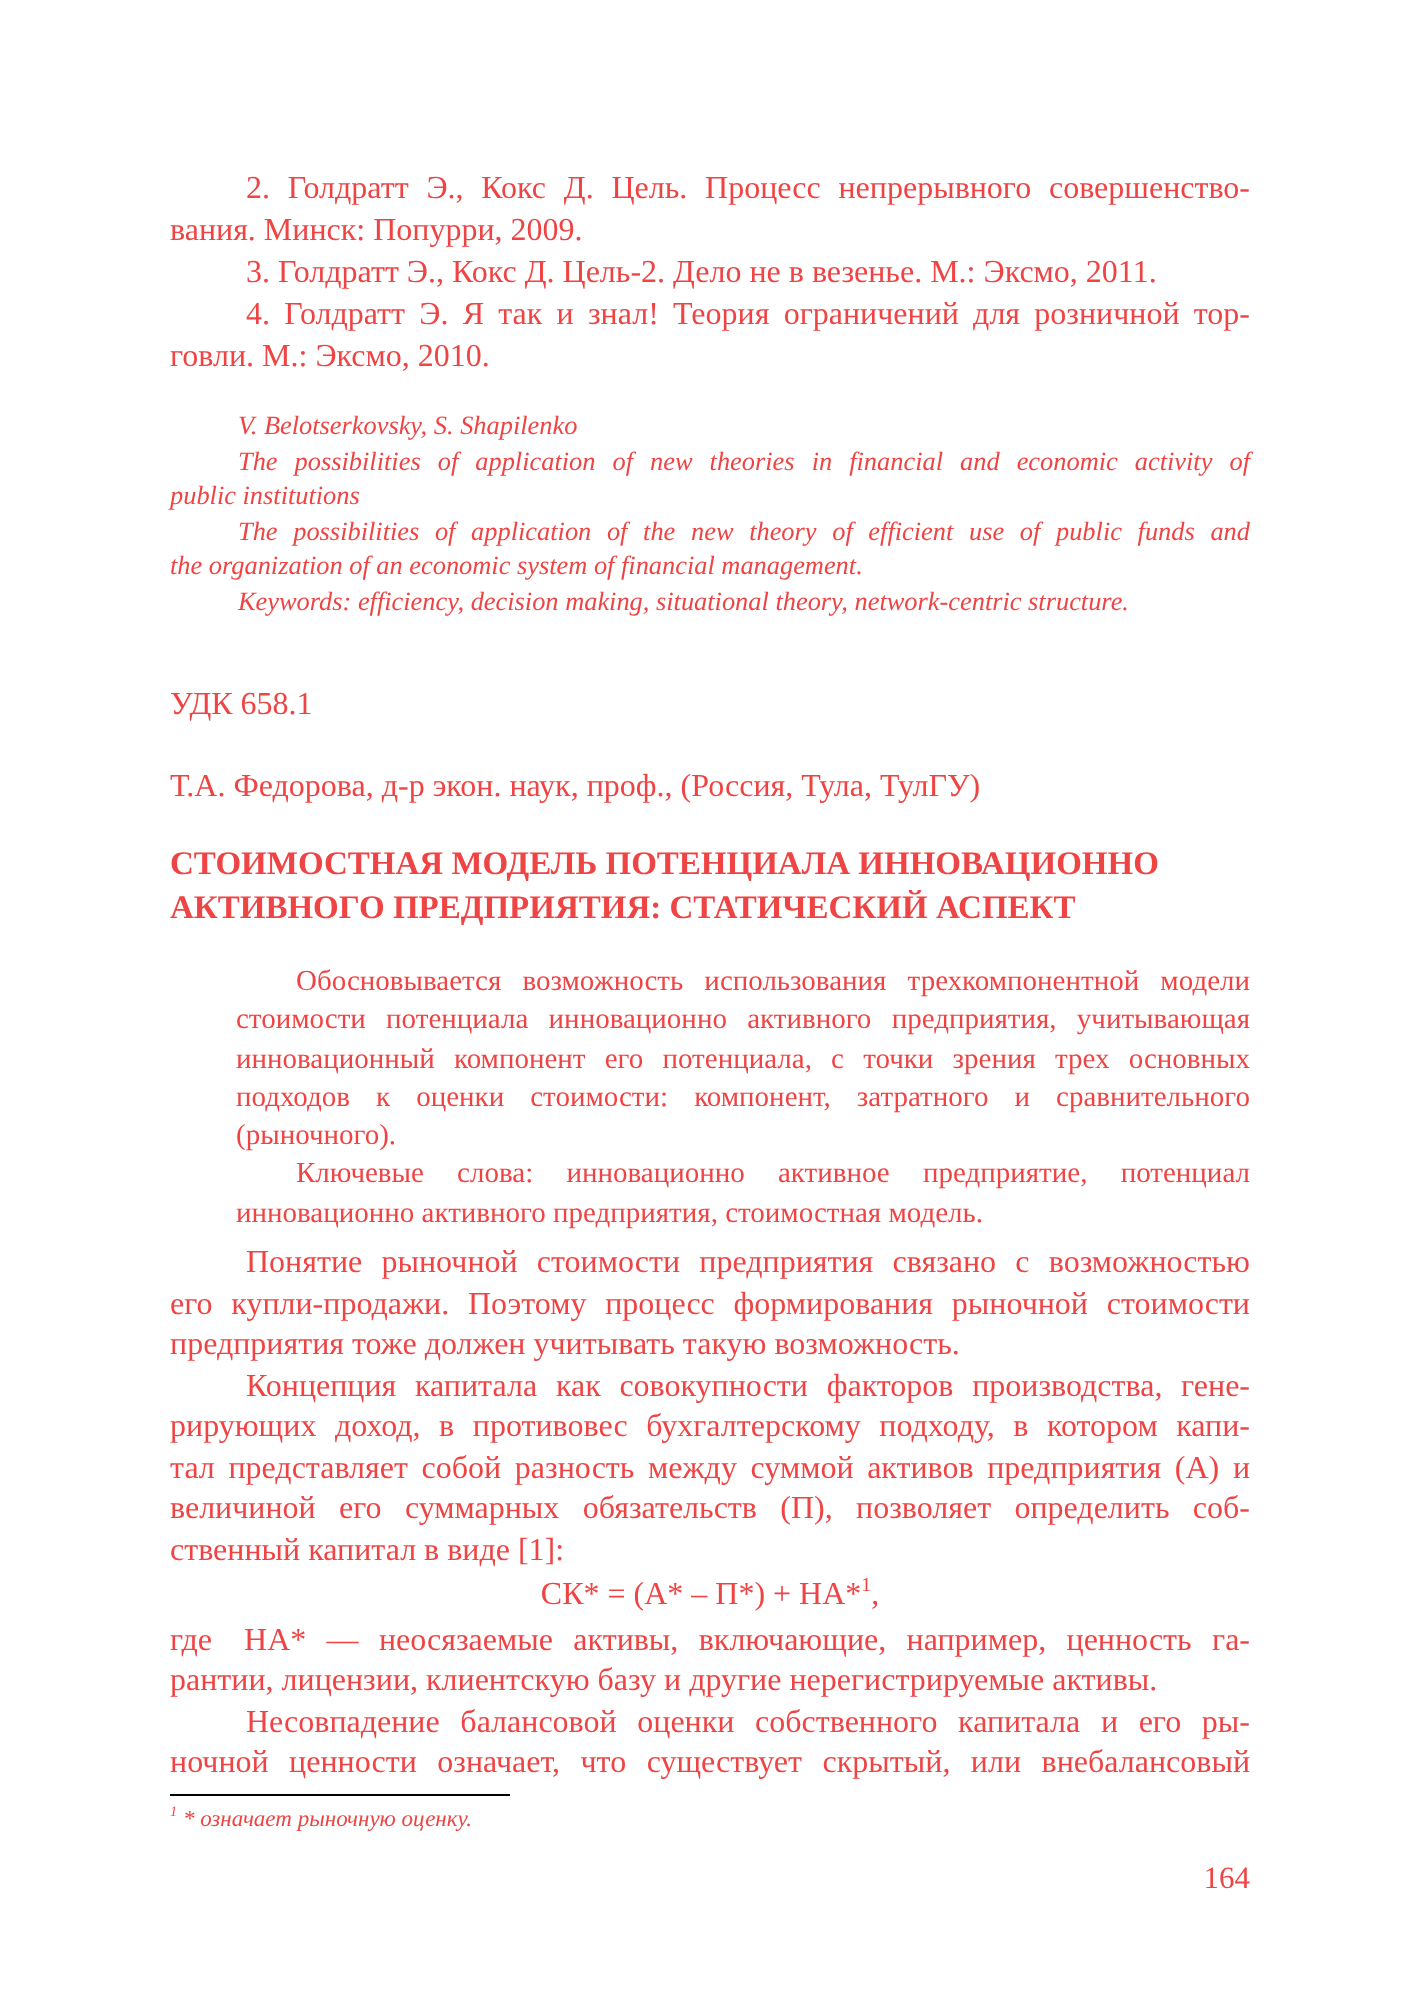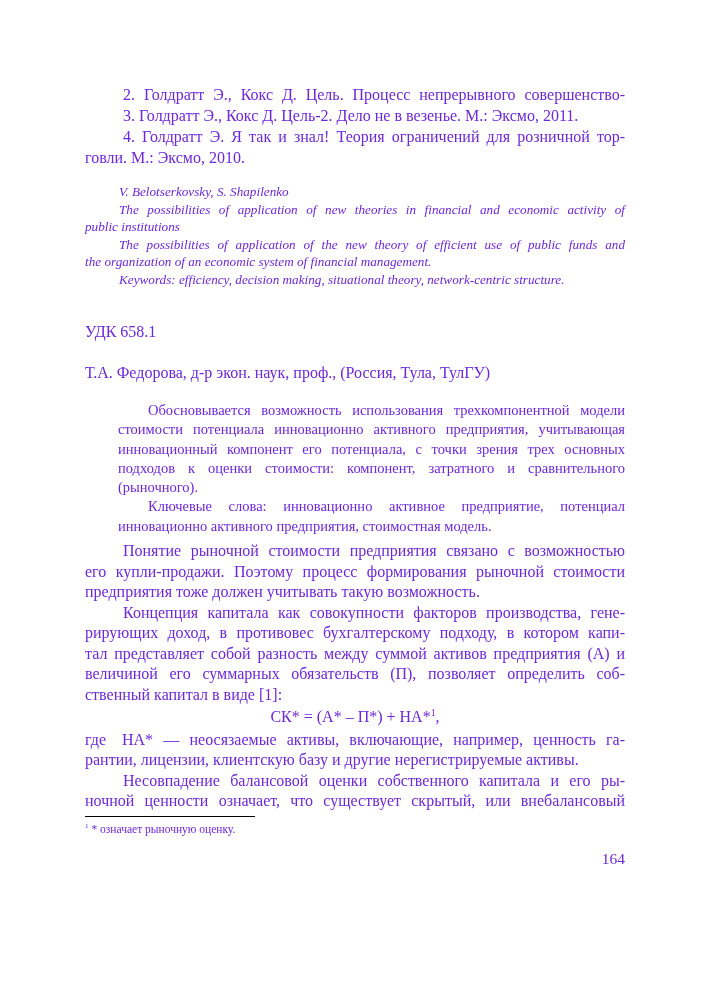--- a/index.html
+++ b/index.html
@@ -6,21 +6,21 @@
     margin: 0;
     padding: 0;
     background: #ffffff;
   }
   .page {
     position: relative;
     width: 710px;
     height: 1003px;
     box-sizing: border-box;
     background: #ffffff;
-    color: #6d28d9;
+    color: #ef4444;
     font-family: "Liberation Serif", "DejaVu Serif", serif;
     padding: 84px 85px 0 85px;
     overflow: hidden;
   }
   .block { width: 540px; }
 
   
   .para .line {
     text-align: justify;
     text-align-last: justify;
@@ -104,37 +104,39 @@
   .footnote-area { margin-top: 4px; }
   .footnote-rule {
     width: 170px;
     border-top: 1px solid #000;
     height: 0;
     margin-bottom: 5px;
   }
   .footnote {
     font-size: 11.5px;
     line-height: 14px;
+    font-style: italic;
   }
 
   .pagenum {
     margin-top: 13px;
     text-align: right;
     font-size: 15.5px;
     line-height: 20px;
   }
 </style>
 </head>
 <body>
 
 <div class="page">
 
   <div class="block refs">
     <div class="para indent">
         <div class="line first">2. Голдратт Э., Кокс Д. Цель. Процесс непрерывного совершенство-</div>
+        <div class="line last">вания. Минск: Попурри, 2009.</div>
       </div>
     <div class="para indent">
         <div class="line first last">3. Голдратт Э., Кокс Д. Цель-2. Дело не в везенье. М.: Эксмо, 2011.</div>
       </div>
     <div class="para indent">
         <div class="line first">4. Голдратт Э. Я так и знал! Теория ограничений для розничной тор-</div>
         <div class="line last">говли. М.: Эксмо, 2010.</div>
       </div>
   </div>
 
@@ -152,20 +154,24 @@
       </div>
     <div class="para indent">
         <div class="line first last">Keywords: efficiency, decision making, situational theory, network-centric structure.</div>
       </div>
   </div>
 
   <div class="block udc">УДК 658.1</div>
 
   <div class="block author">Т.А. Федорова, д-р экон. наук, проф., (Россия, Тула, ТулГУ)</div>
 
+  <div class="block title plain para">
+      <div class="line first">СТОИМОСТНАЯ МОДЕЛЬ ПОТЕНЦИАЛА ИННОВАЦИОННО</div>
+      <div class="line last">АКТИВНОГО ПРЕДПРИЯТИЯ: СТАТИЧЕСКИЙ АСПЕКТ</div>
+    </div>
 
   <div class="block annotation">
     <div class="para indent">
         <div class="line first">Обосновывается возможность использования трехкомпонентной модели</div>
         <div class="line">стоимости потенциала инновационно активного предприятия, учитывающая</div>
         <div class="line">инновационный компонент его потенциала, с точки зрения трех основных</div>
         <div class="line">подходов к оценки стоимости: компонент, затратного и сравнительного</div>
         <div class="line last">(рыночного).</div>
       </div>
     <div class="para indent">

